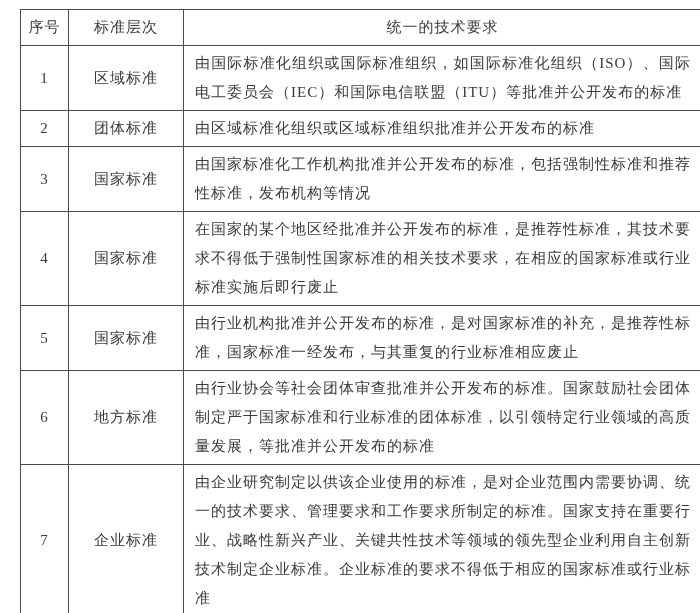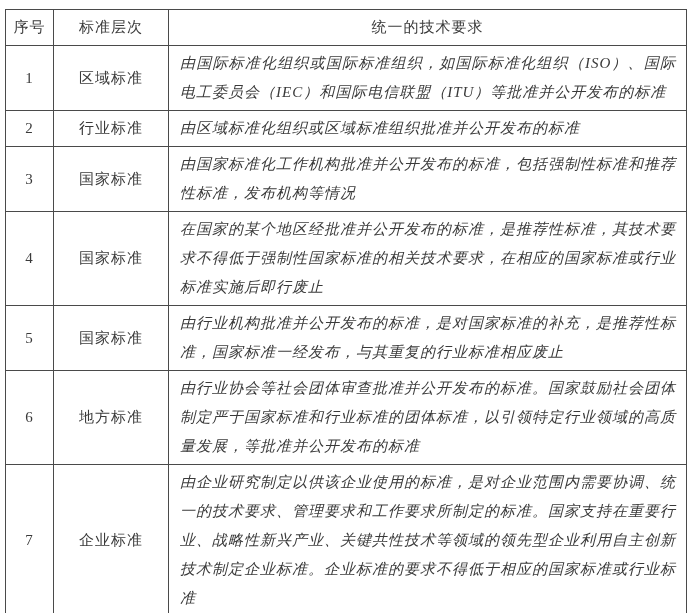--- a/index.html
+++ b/index.html
@@ -11,21 +11,21 @@
     width: 700px;
     height: 613px;
     overflow: hidden;
     font-family: "Liberation Serif", "DejaVu Serif", serif;
     color: #3a3a3a;
   }
   .page {
     box-sizing: border-box;
     width: 700px;
     height: 606px;
-    padding: 9px 9px 0 5px;
+    padding: 9px 9px 0 20px;
     background: #ffffff;
   }
   table.standards {
     border-collapse: collapse;
     table-layout: fixed;
     width: 681px;
     border: 1.5px solid #4a4a4a;
     border-bottom-width: 2px;
   }
   table.standards col.c1 { width: 48px; }
@@ -49,21 +49,20 @@
   }
   td.cell-no,
   td.cell-level {
     text-align: center;
     padding: 3px 2px;
   }
   td.cell-desc {
     text-align: justify;
     text-justify: inter-ideograph;
     padding: 3px 10px 3px 11px;
-    font-style: italic;
   }
 </style>
 </head>
 <body>
 
 <div class="page">
   <table class="standards">
     <colgroup>
       <col class="c1">
       <col class="c2">
@@ -77,21 +76,21 @@
       </tr>
     </thead>
     <tbody>
       <tr>
         <td class="cell-no">1</td>
         <td class="cell-level">区域标准</td>
         <td class="cell-desc">由国际标准化组织或国际标准组织，如国际标准化组织（ISO）、国际电工委员会（IEC）和国际电信联盟（ITU）等批准并公开发布的标准</td>
       </tr>
       <tr>
         <td class="cell-no">2</td>
-        <td class="cell-level">行业标准</td>
+        <td class="cell-level">团体标准</td>
         <td class="cell-desc">由区域标准化组织或区域标准组织批准并公开发布的标准</td>
       </tr>
       <tr>
         <td class="cell-no">3</td>
         <td class="cell-level">国家标准</td>
         <td class="cell-desc">由国家标准化工作机构批准并公开发布的标准，包括强制性标准和推荐性标准，发布机构等情况</td>
       </tr>
       <tr>
         <td class="cell-no">4</td>
         <td class="cell-level">国家标准</td>

